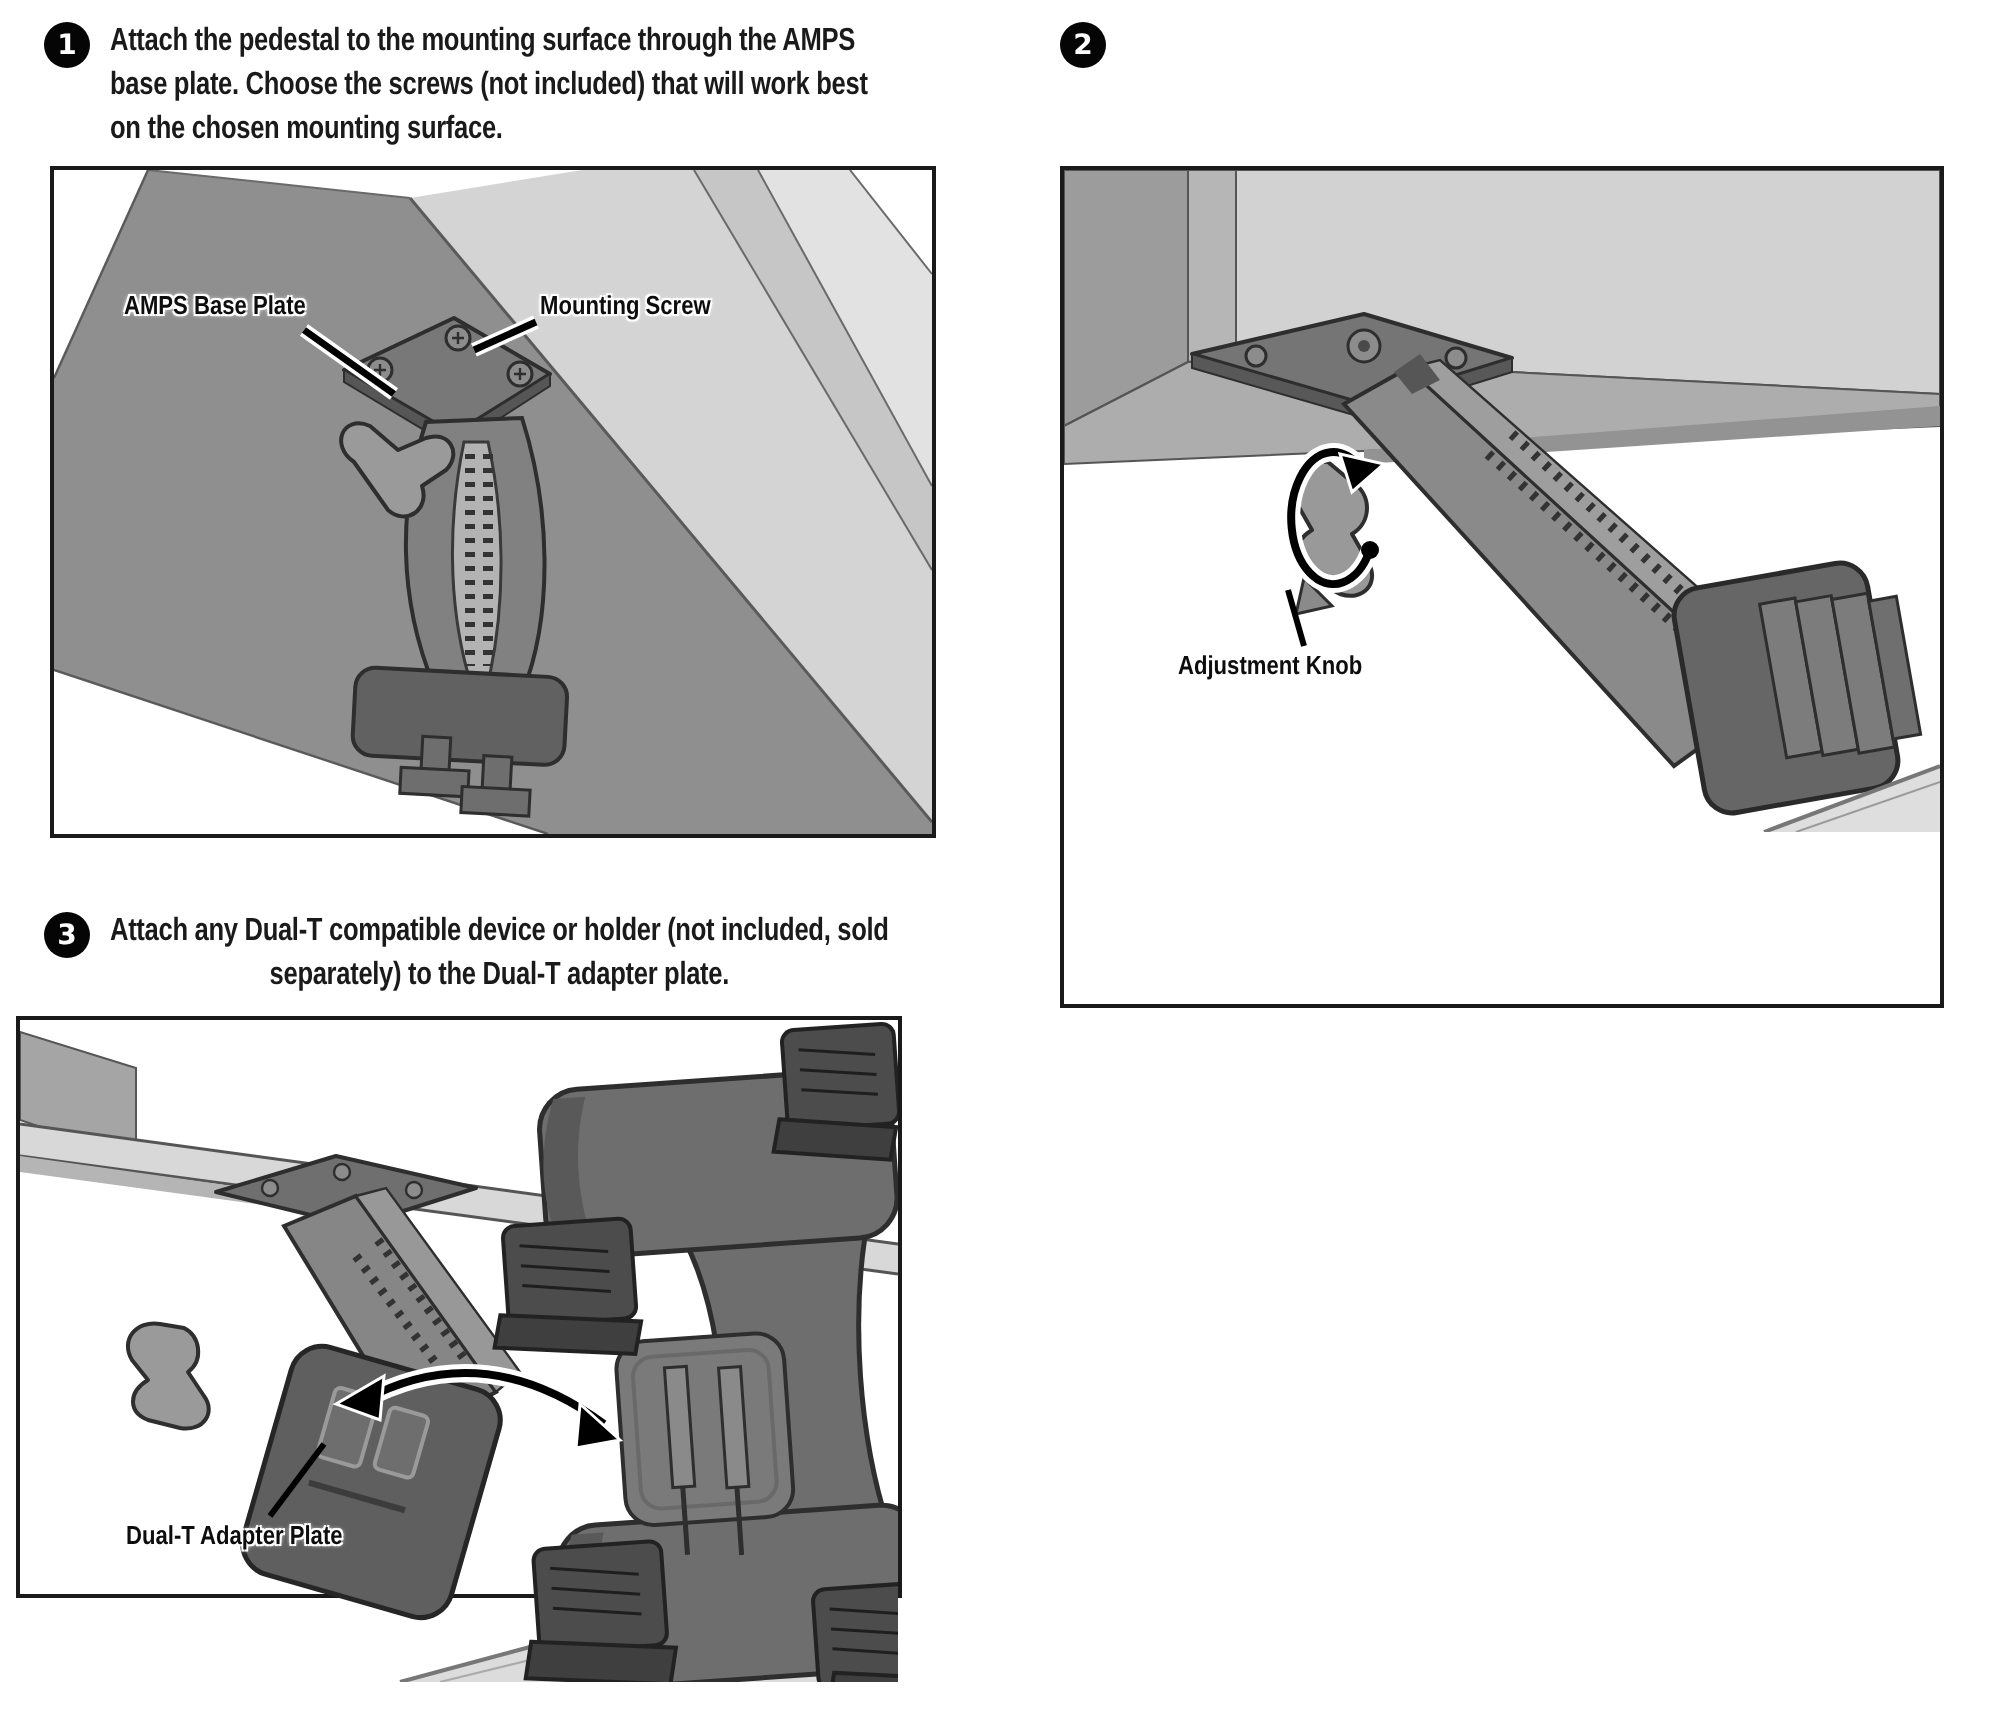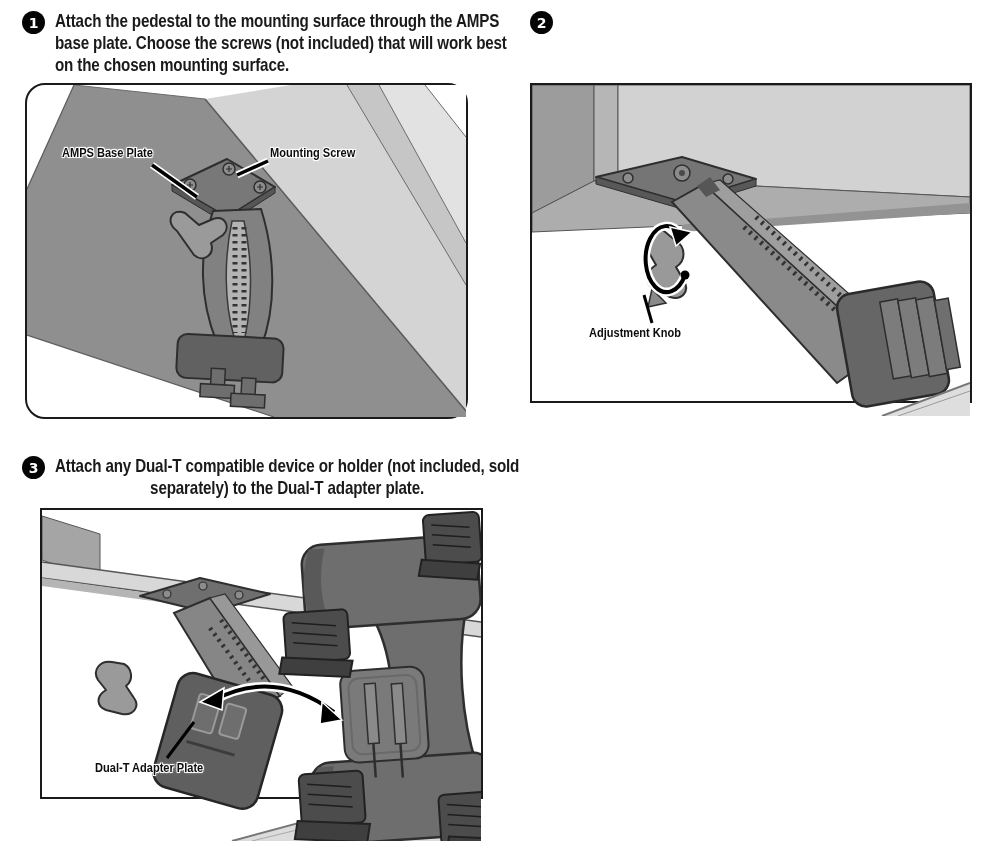--- a/index.html
+++ b/index.html
@@ -1,21 +1,21 @@
 <!DOCTYPE html>
 <html><head>
 <meta charset="utf-8">
 <style>
   html,body{margin:0;padding:0;background:#ffffff;}
   #page{position:relative;width:1000px;height:855px;background:#fff;overflow:hidden;
         font-family:"Liberation Sans",sans-serif;color:#1a1a1a;}
   .badge{position:absolute;width:23px;height:23px;border-radius:50%;background:#050505;
          color:#fff;display:flex;align-items:center;justify-content:center;
          font-size:14px;font-weight:bold;font-family:"DejaVu Sans",sans-serif;}
-  .step-text{position:absolute;font-size:19px;font-weight:bold;line-height:22px;letter-spacing:-0.2px;}
+  .step-text{position:absolute;font-size:16px;font-weight:bold;line-height:22px;letter-spacing:-0.2px;}
   .step-text .line{display:block;transform:scaleX(0.8);transform-origin:0 50%;white-space:nowrap;}
   .figure{position:absolute;border:2px solid #1a1a1a;box-sizing:border-box;background:#fff;}
   .figure svg{position:absolute;left:0;top:0;}
   .fig-label{position:absolute;font-size:13px;font-weight:bold;white-space:nowrap;
              transform:scaleX(0.85);transform-origin:0 50%;color:#0d0d0d;z-index:5;
              text-shadow:-1px -1px 0 #fff,1px -1px 0 #fff,-1px 1px 0 #fff,1px 1px 0 #fff,
                          0 0 3px #fff,0 0 3px #fff;}
 </style>
 </head>
 <body>
@@ -24,21 +24,21 @@
 
   <div class="badge" style="left:22px;top:11px;">
     <span>1</span>
   </div>
   <div class="step-text" style="left:55px;top:10px;">
     <span class="line">Attach the pedestal to the mounting surface through the AMPS</span>
     <span class="line">base plate. Choose the screws (not included) that will work best</span>
     <span class="line">on the chosen mounting surface.</span>
   </div>
 
-  <div class="figure" style="left:25px;top:83px;width:443px;height:336px;border-radius:20px;">
+  <div class="figure" style="left:25px;top:83px;width:443px;height:336px;">
     <svg width="439" height="332" viewBox="0 0 439 332">
 
       <polygon points="0,104 47,0 178,14 439,326 439,332 247,332 0,250" fill="#8f8f8f"></polygon>
       <polygon points="178,14 264,0 320,0 439,200 439,326" fill="#d4d4d4"></polygon>
       <polygon points="320,0 352,0 439,158 439,200" fill="#c6c6c6"></polygon>
       <polygon points="352,0 398,0 439,52 439,158" fill="#e2e2e2"></polygon>
       <polygon points="398,0 439,0 439,52" fill="#ffffff"></polygon>
       <line x1="178" y1="14" x2="439" y2="326" stroke="#5a5a5a" stroke-width="1.5"></line>
       <line x1="320" y1="0" x2="439" y2="200" stroke="#6a6a6a" stroke-width="1"></line>
       <line x1="352" y1="0" x2="439" y2="158" stroke="#6a6a6a" stroke-width="1"></line>
@@ -75,21 +75,21 @@
       <line x1="241" y1="76" x2="210" y2="90" stroke="#000" stroke-width="3.5"></line>
     </svg>
     <div class="fig-label" style="left:35px;top:60px;">AMPS Base Plate</div>
     <div class="fig-label" style="left:243px;top:60px;">Mounting Screw</div>
   </div>
 
   <div class="badge" style="left:530px;top:11px;">
     <span>2</span>
   </div>
 
-  <div class="figure" style="left:530px;top:83px;width:442px;height:320px;">
+  <div class="figure" style="left:530px;top:83px;width:442px;height:421px;">
     <svg width="438" height="331" viewBox="0 0 438 331">
 
       <polygon points="0,0 62,0 62,96 0,128" fill="#9c9c9c" stroke="#555" stroke-width="1"></polygon>
       <polygon points="62,0 86,0 86,94 62,96" fill="#b6b6b6" stroke="#555" stroke-width="1"></polygon>
       <polygon points="86,0 438,0 438,112 86,94" fill="#d2d2d2" stroke="#555" stroke-width="1"></polygon>
       <polygon points="0,128 62,96 86,94 438,112 438,128 0,147" fill="#adadad" stroke="#555" stroke-width="1"></polygon>
       <polygon points="150,140 438,118 438,128 150,147" fill="#939393"></polygon>
 
       <polygon points="64,92 150,72 224,94 150,117" fill="#757575" stroke="#2e2e2e" stroke-width="2" stroke-linejoin="round"></polygon>
       <polygon points="64,92 150,117 224,94 224,101 150,124 64,99" fill="#585858" stroke="#2e2e2e" stroke-width="1"></polygon>
@@ -130,21 +130,21 @@
   </div>
 
   <div class="badge" style="left:22px;top:456px;">
     <span>3</span>
   </div>
   <div class="step-text" style="left:55px;top:455px;text-align:center;">
     <span class="line">Attach any Dual-T compatible device or holder (not included, sold</span>
     <span class="line">separately) to the Dual-T adapter plate.</span>
   </div>
 
-  <div class="figure" style="left:40px;top:508px;width:443px;height:291px;">
+  <div class="figure" style="left:8px;top:508px;width:443px;height:291px;">
     <svg width="439" height="331" viewBox="0 0 439 331">
 
       <polygon points="0,6 58,24 58,70 0,50" fill="#a5a5a5" stroke="#555" stroke-width="1"></polygon>
       <polygon points="0,52 439,112 439,127 0,68" fill="#d8d8d8"></polygon>
       <line x1="0" y1="52" x2="439" y2="112" stroke="#555" stroke-width="1.5"></line>
       <line x1="0" y1="68" x2="439" y2="127" stroke="#555" stroke-width="1.5"></line>
       <polygon points="0,68 170,92 170,99 0,76" fill="#b5b5b5"></polygon>
 
       <polygon points="190,331 439,264 439,331" fill="#dcdcdc"></polygon>
       <line x1="190" y1="331" x2="439" y2="264" stroke="#777" stroke-width="2"></line>

